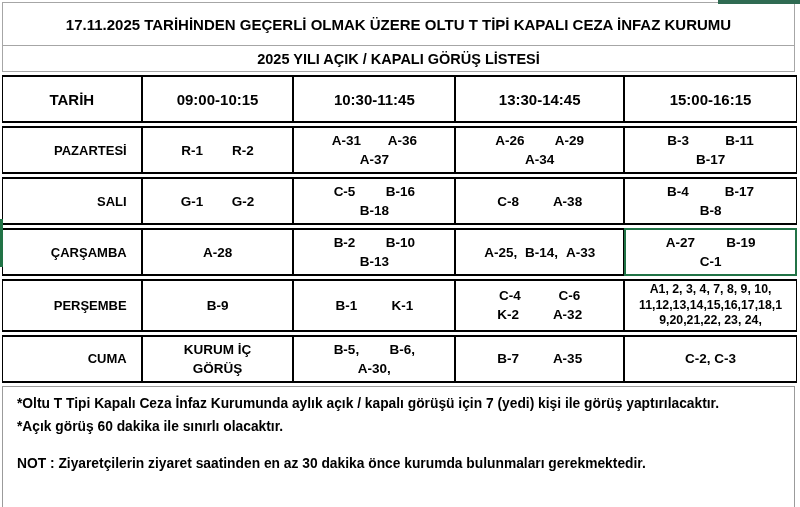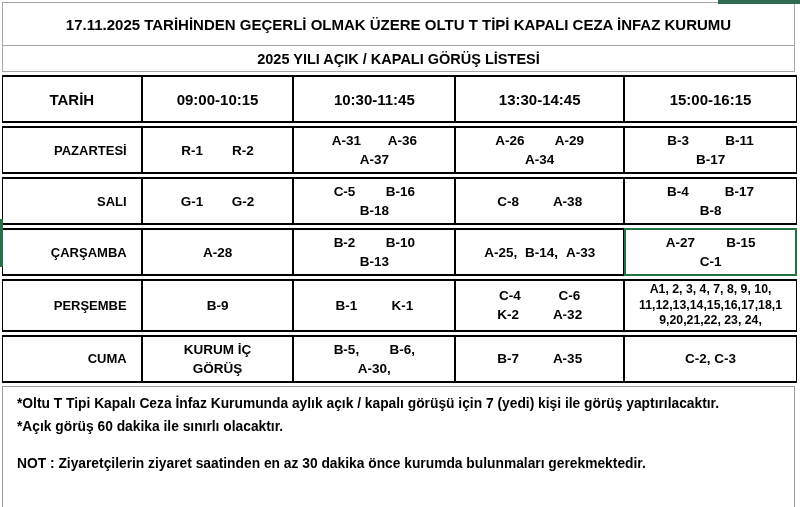--- a/index.html
+++ b/index.html
@@ -178,21 +178,21 @@
           <td class="slot">
             <div class="line">
               <span>A-25,</span>
               <span>B-14,</span>
               <span>A-33</span>
             </div>
           </td>
           <td class="slot sel" style="border-color: rgb(33, 115, 70);">
             <div class="line">
               <span>A-27</span>
-              <span>B-15</span>
+              <span>B-19</span>
             </div>
             <div class="line single">
               <span>C-1</span>
             </div>
           </td>
         </tr>
         <tr>
           <td class="day">PERŞEMBE</td>
           <td class="slot">
             <div class="line single">

